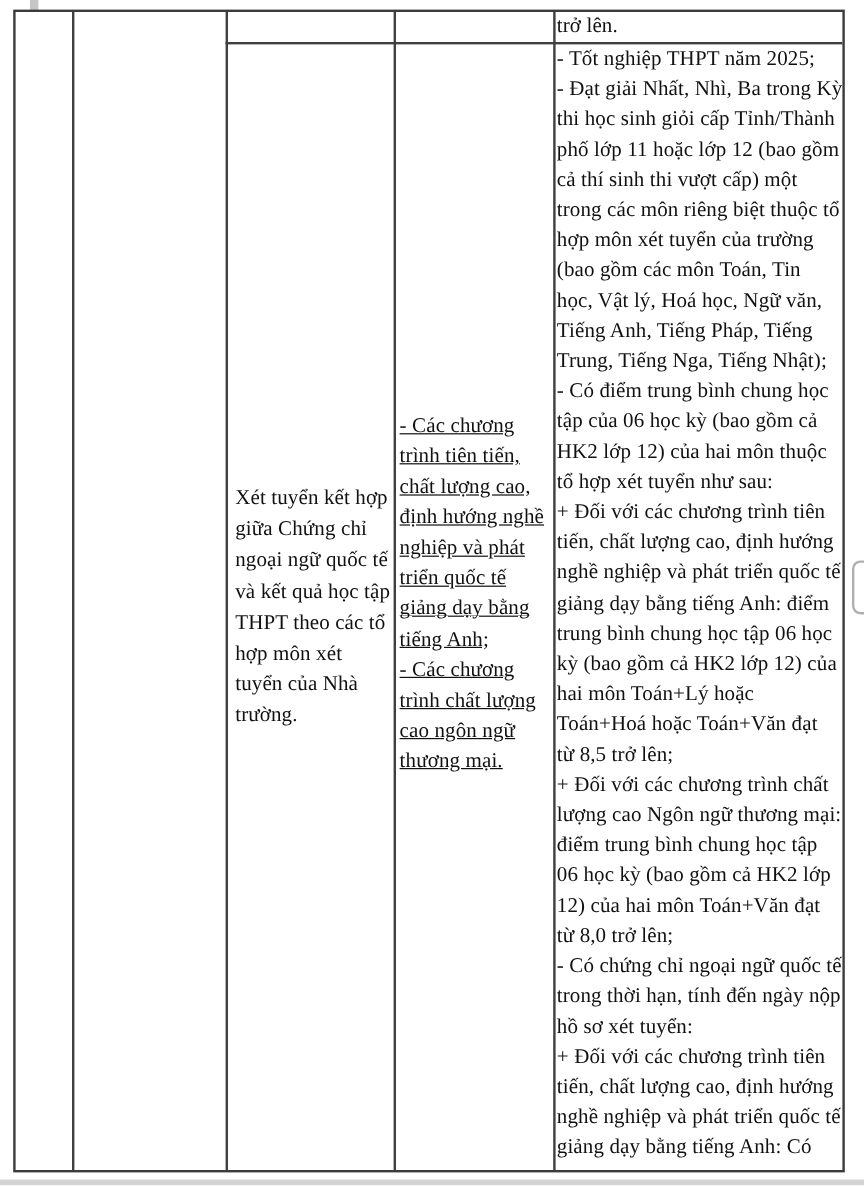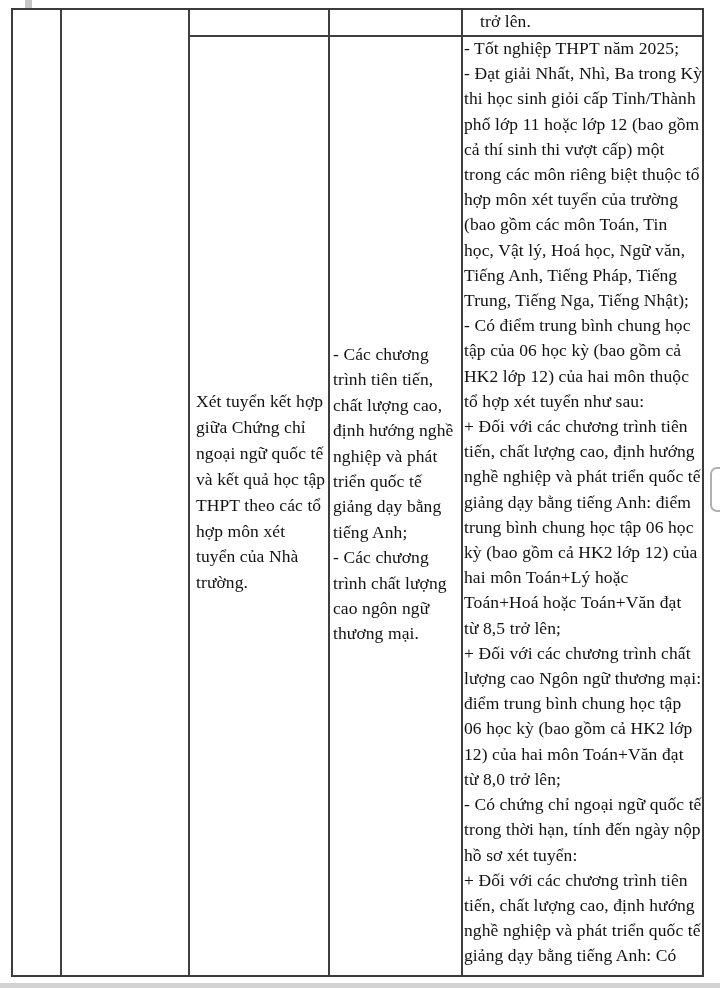--- a/index.html
+++ b/index.html
@@ -53,36 +53,37 @@
     background: #3f3f3f;
   }
   .celltext {
     position: absolute;
     font-size: 17.5px;
     line-height: 25.3px;
     white-space: pre-line;
     letter-spacing: 0.1px;
   }
   .row1-tail {
-    left: 480px;
+    left: 464px;
     top: 9px;
     width: 240px;
   }
   .method-cell {
     left: 196px;
-    top: 389px;
+    top: 402px;
     width: 132px;
     line-height: 25.9px;
     font-family: Liberation Serif, serif;
   }
   .programs-cell {
     left: 333px;
     top: 342px;
     width: 128px;
     line-height: 25.4px;
+    text-decoration: underline;
   }
   .criteria-cell {
     left: 464px;
     top: 36px;
     width: 242px;
     line-height: 25.2px;
     font-family: Liberation Serif, serif;
   }
   .scroll-thumb {
     position: absolute;

